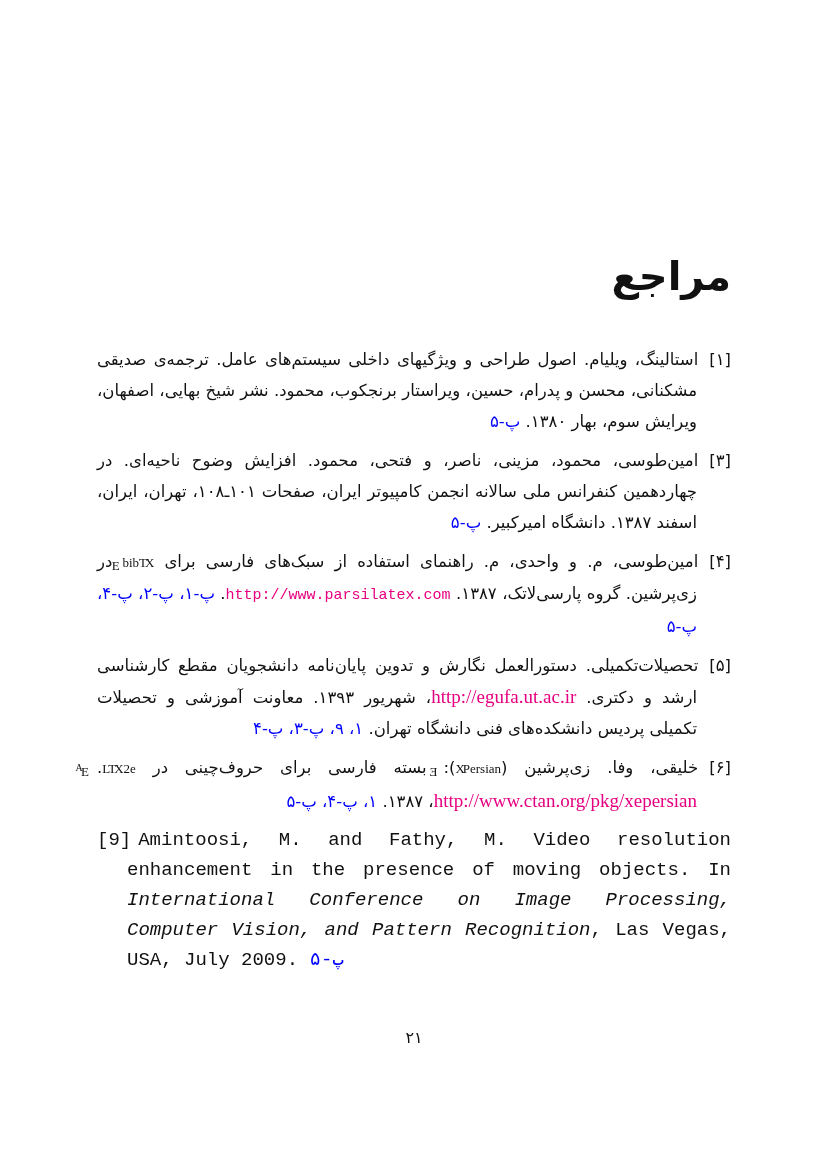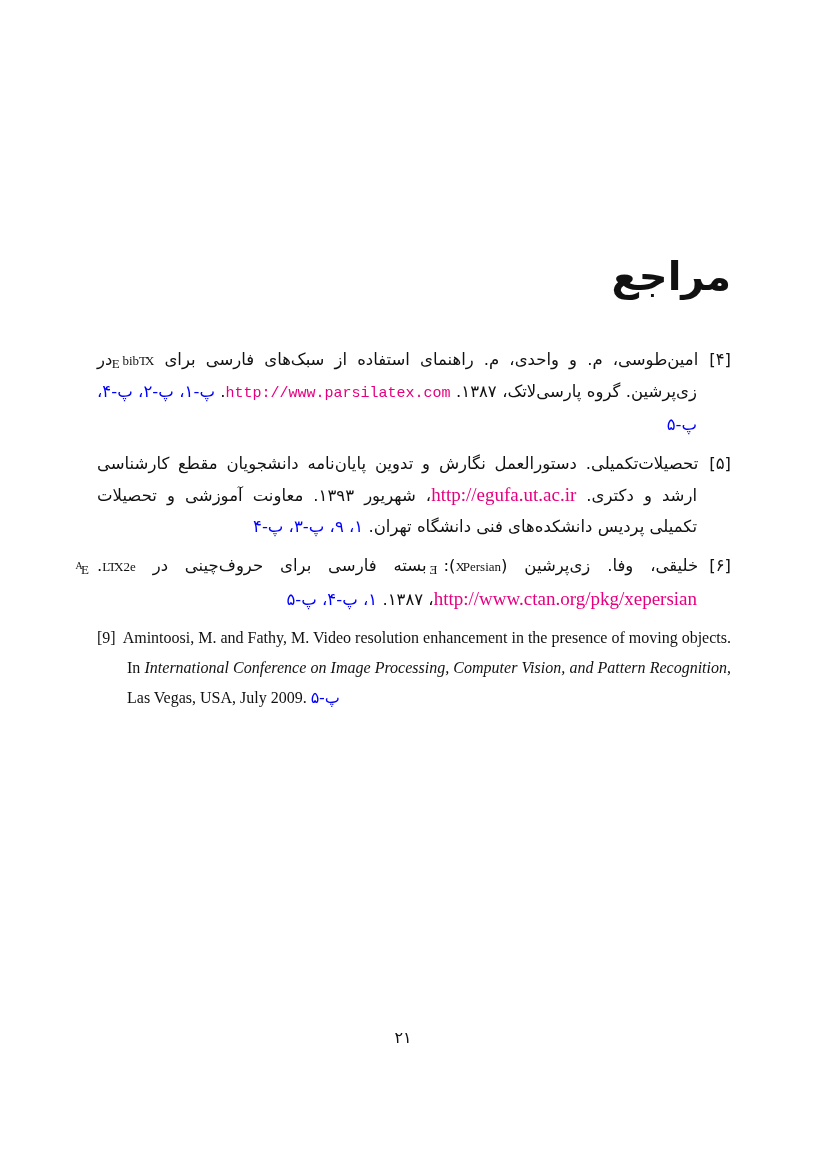--- a/index.html
+++ b/index.html
@@ -39,22 +39,22 @@
   .ref[dir="rtl"] {
     direction: rtl;
     padding-right: 34px;
     text-indent: -34px;
     font-family: "DejaVu Sans", sans-serif;
   }
   .ref[dir="ltr"] {
     direction: ltr;
     padding-left: 30px;
     text-indent: -30px;
-    font-family: Liberation Serif, serif;
-    font-size: 16px;
+    font-family: Liberation Mono, monospace;
+    font-size: 19px;
     line-height: 30px;
   }
   .ref .label { margin-inline-end: 11px; }
   .ref[dir="ltr"] .label { margin-inline-end: 7px; }
   .seg-text { }
   .seg-italic { font-style: italic; }
   .seg-pageref { color: var(--link-blue, #0000ff); }
   .seg-url, .seg-url-mono, .logo {
     direction: ltr;
     unicode-bidi: isolate;
@@ -78,35 +78,37 @@
   }
   .lg-raise {
     display: inline-block;
     font-size: 0.76em;
     position: relative;
     top: -0.22em;
     margin: 0 -0.12em 0 -0.08em;
   }
   .pagenum {
     position: absolute;
-    left: 86px;
+    left: 97px;
     top: 1028px;
     width: 634px;
     text-align: center;
     font-size: 16px;
     font-family: "DejaVu Sans", sans-serif;
   }
 </style>
 </head>
 <body>
 
 <div class="page">
   <div class="content">
     <h1 class="title">مراجع</h1>
     <div class="refs">
+        <div class="ref" dir="rtl"><span class="label">[۱]</span><span class="seg-text">استالینگ، ویلیام. اصول طراحی و ویژگیهای داخلی سیستم‌های عامل. ترجمه‌ی صدیقی مشکنانی، محسن و پدرام، حسین، ویراستار برنجکوب، محمود. نشر شیخ بهایی، اصفهان، ویرایش سوم، بهار ۱۳۸۰. </span><span class="seg-pageref">پ-۵</span></div>
+        <div class="ref" dir="rtl"><span class="label">[۳]</span><span class="seg-text">امین‌طوسی، محمود، مزینی، ناصر، و فتحی، محمود. افزایش وضوح ناحیه‌ای. در چهاردهمین کنفرانس ملی سالانه انجمن کامپیوتر ایران، صفحات ۱۰۱ـ۱۰۸، تهران، ایران، اسفند ۱۳۸۷. دانشگاه امیرکبیر. </span><span class="seg-pageref">پ-۵</span></div>
         <div class="ref" dir="rtl"><span class="label">[۴]</span><span class="seg-text">امین‌طوسی، م. و واحدی، م. راهنمای استفاده از سبک‌های فارسی برای </span><span class="logo"><span>bibT</span><span class="lg-drop">E</span><span>X</span></span><span class="seg-text"> در زی‌پرشین. گروه پارسی‌لاتک، ۱۳۸۷. </span><span class="seg-url-mono">http://www.parsilatex.com</span><span class="seg-text">. </span><span class="seg-pageref">پ-۱، پ-۲، پ-۴، پ-۵</span></div>
         <div class="ref" dir="rtl"><span class="label">[۵]</span><span class="seg-text">تحصیلات‌تکمیلی. دستورالعمل نگارش و تدوین پایان‌نامه دانشجویان مقطع کارشناسی ارشد و دکتری. </span><span class="seg-url">http://egufa.ut.ac.ir</span><span class="seg-text">، شهریور ۱۳۹۳. معاونت آموزشی و تحصیلات تکمیلی پردیس دانشکده‌های فنی دانشگاه تهران. </span><span class="seg-pageref">۱، ۹، پ-۳، پ-۴</span></div>
         <div class="ref" dir="rtl"><span class="label">[۶]</span><span class="seg-text">خلیقی، وفا. زی‌پرشین (</span><span class="logo"><span>X</span><span class="lg-drop">Ǝ</span><span>Persian</span></span><span class="seg-text">): بسته فارسی برای حروف‌چینی در </span><span class="logo"><span>L</span><span class="lg-raise">A</span><span>T</span><span class="lg-drop">E</span><span>X</span><span>2e</span></span><span class="seg-text">. </span><span class="seg-url">http://www.ctan.org/pkg/xepersian</span><span class="seg-text">، ۱۳۸۷. </span><span class="seg-pageref">۱، پ-۴، پ-۵</span></div>
         <div class="ref" dir="ltr"><span class="label">[9]</span><span class="seg-text">Amintoosi, M. and Fathy, M. Video resolution enhancement in the presence of moving objects. In </span><span class="seg-italic">International Conference on Image Processing, Computer Vision, and Pattern Recognition</span><span class="seg-text">, Las Vegas, USA, July 2009. </span><span class="seg-pageref">پ-۵</span></div>
       </div>
   </div>
   <div class="pagenum">۲۱</div>
 </div>
 
 </body></html>

